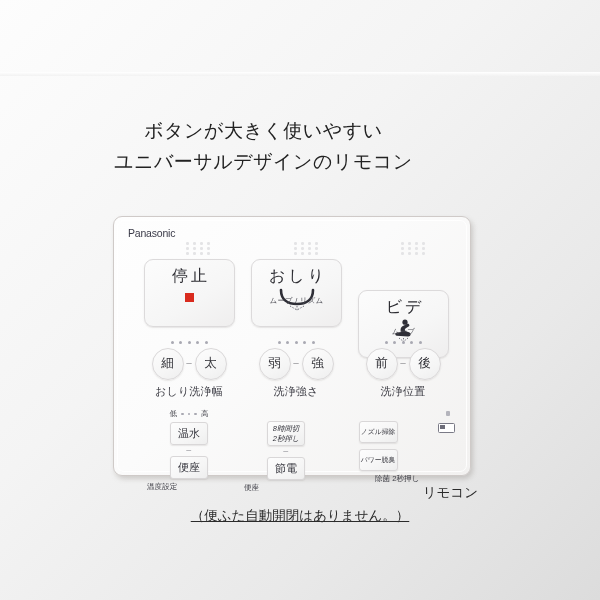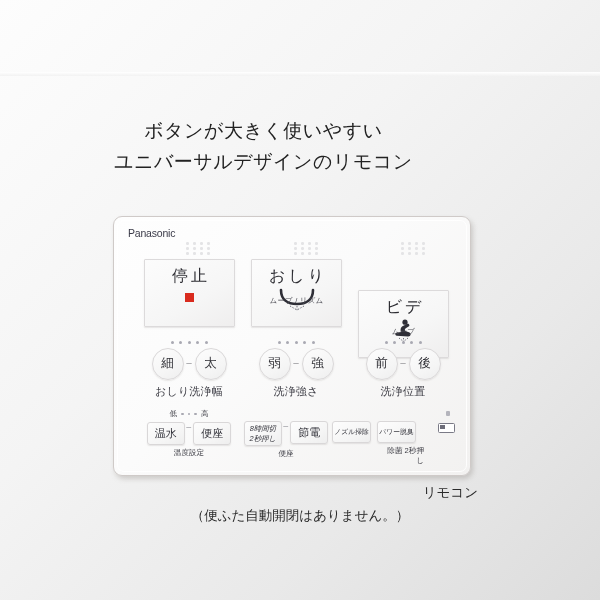--- a/index.html
+++ b/index.html
@@ -107,21 +107,21 @@
     background: #e4e4e6;
   }
 
   
   .main-btn {
     position: absolute;
     width: 89px;
     height: 66px;
     background: linear-gradient(150deg, #fcfcfc 0%, #f6f6f6 60%, #efeeee 100%);
     border: 1px solid #dcdadb;
-    border-radius: 1px;
+    border-radius: 9px;
     box-shadow: 0 1px 1.5px rgba(150,145,140,0.22);
     text-align: center;
   }
   .main-btn-label {
     margin-top: 7px;
     font-size: 16px;
     color: #2c2c32;
     letter-spacing: 3px;
     text-indent: 3px;
     line-height: 1.1;
@@ -193,20 +193,22 @@
     width: 3px;
     height: 3px;
     border-radius: 50%;
     background: #a9a9b2;
   }
 
   
   .rect-group { position: absolute; }
   .rect-row {
     display: flex;
+    align-items: center;
+    flex-direction: column;
   }
   .rect-btn {
     background: linear-gradient(150deg, #fdfdfd 0%, #f5f5f5 65%, #eeeeee 100%);
     border: 1px solid #d9d7d8;
     border-radius: 3px;
     box-shadow: 0 1px 1.2px rgba(150,145,140,0.2);
     display: flex;
     flex-direction: column;
     align-items: center;
     justify-content: center;
@@ -217,21 +219,21 @@
   .rect-btn.two-line { width: 36px; height: 23px; font-size: 7.4px; line-height: 1.25; font-style: italic; }
   .rect-btn.small-label { width: 37px; height: 20px; font-size: 6.8px; }
   .rect-dash {
     width: 9px;
     text-align: center;
     font-size: 10px;
     color: #a2a2a8;
   }
   .rect-caption {
     margin-top: 3px;
-    text-align: center;
+    text-align: left;
     font-size: 7.6px;
     color: #3c3c44;
   }
   .temp-scale {
     display: flex;
     align-items: center;
     justify-content: center;
     gap: 4px;
     font-size: 7.5px;
     color: #3c3c44;
@@ -284,20 +286,21 @@
     color: #2b2b2b;
   }
   #caption-2 {
     position: absolute;
     left: 0;
     top: 507px;
     width: 600px;
     text-align: center;
     font-size: 13.5px;
     color: #2b2b2b;
+    text-decoration: underline;
   }
 </style>
 </head>
 <body>
 
 <div id="page">
 
   <div id="header-underline"></div>
 
   <div id="subtitle">
@@ -475,21 +478,21 @@
     <div class="rect-group" style="left:218px; top:192px; width:92px;">
       <div style="height:12px;"></div>
       <div class="rect-row" style="gap:6px;">
         <div class="rect-btn small-label">
           <span>ノズル掃除</span>
         </div>
         <div class="rect-btn small-label">
           <span>パワー脱臭</span>
         </div>
       </div>
-      <div class="rect-caption" style="text-align:right; margin-left:10px;padding-left:40px;">除菌 2秒押し</div>
+      <div class="rect-caption" style="text-align:left; margin-left:3px;padding-left:40px;">除菌 2秒押し</div>
     </div>
 
     <div id="indicator-dot"></div>
     <div id="battery-icon"></div>
   </div>
 
   <div id="caption-1">リモコン</div>
   <div id="caption-2">（便ふた自動開閉はありません。）</div>
 
 </div>

